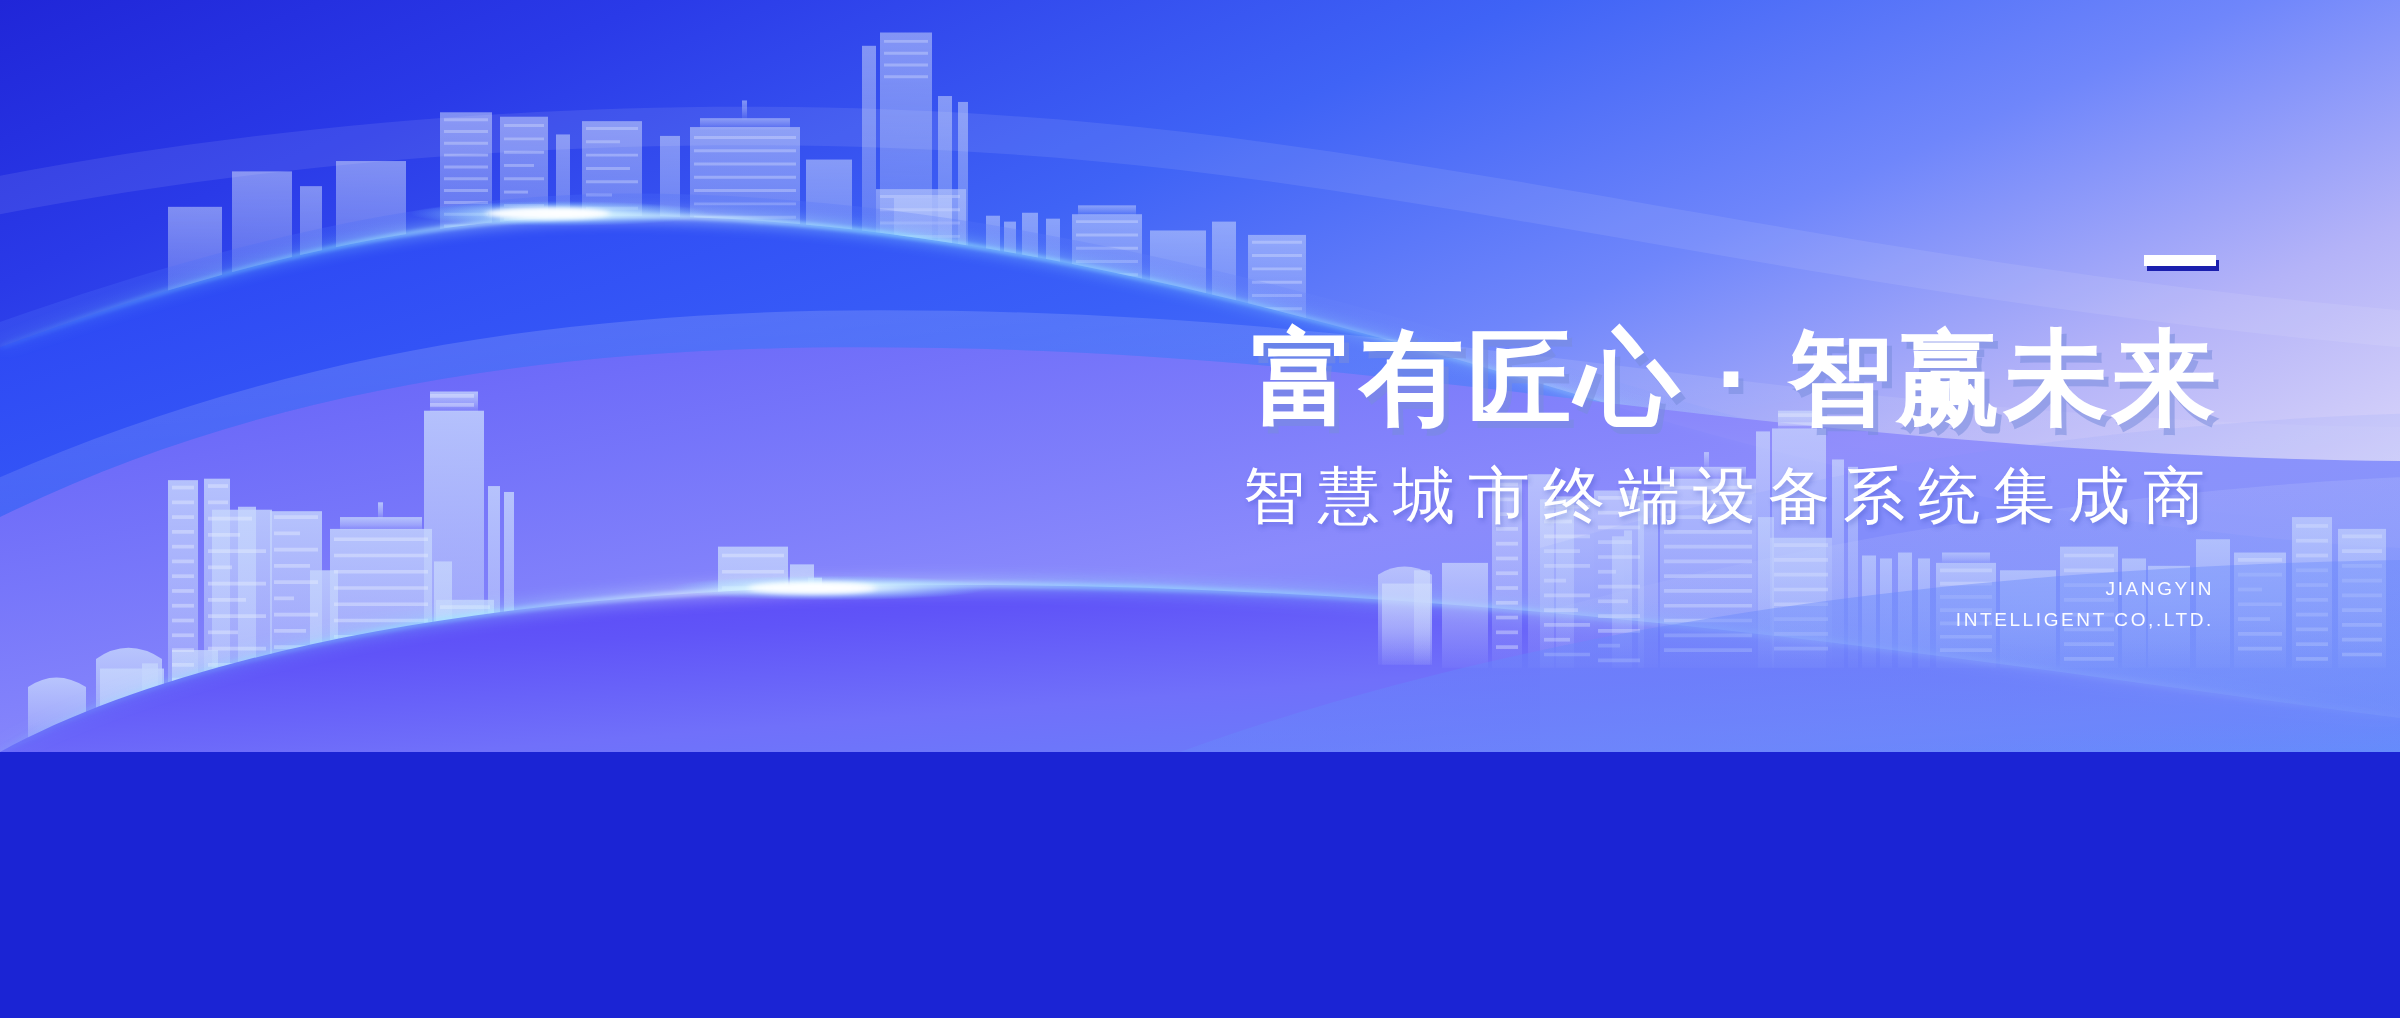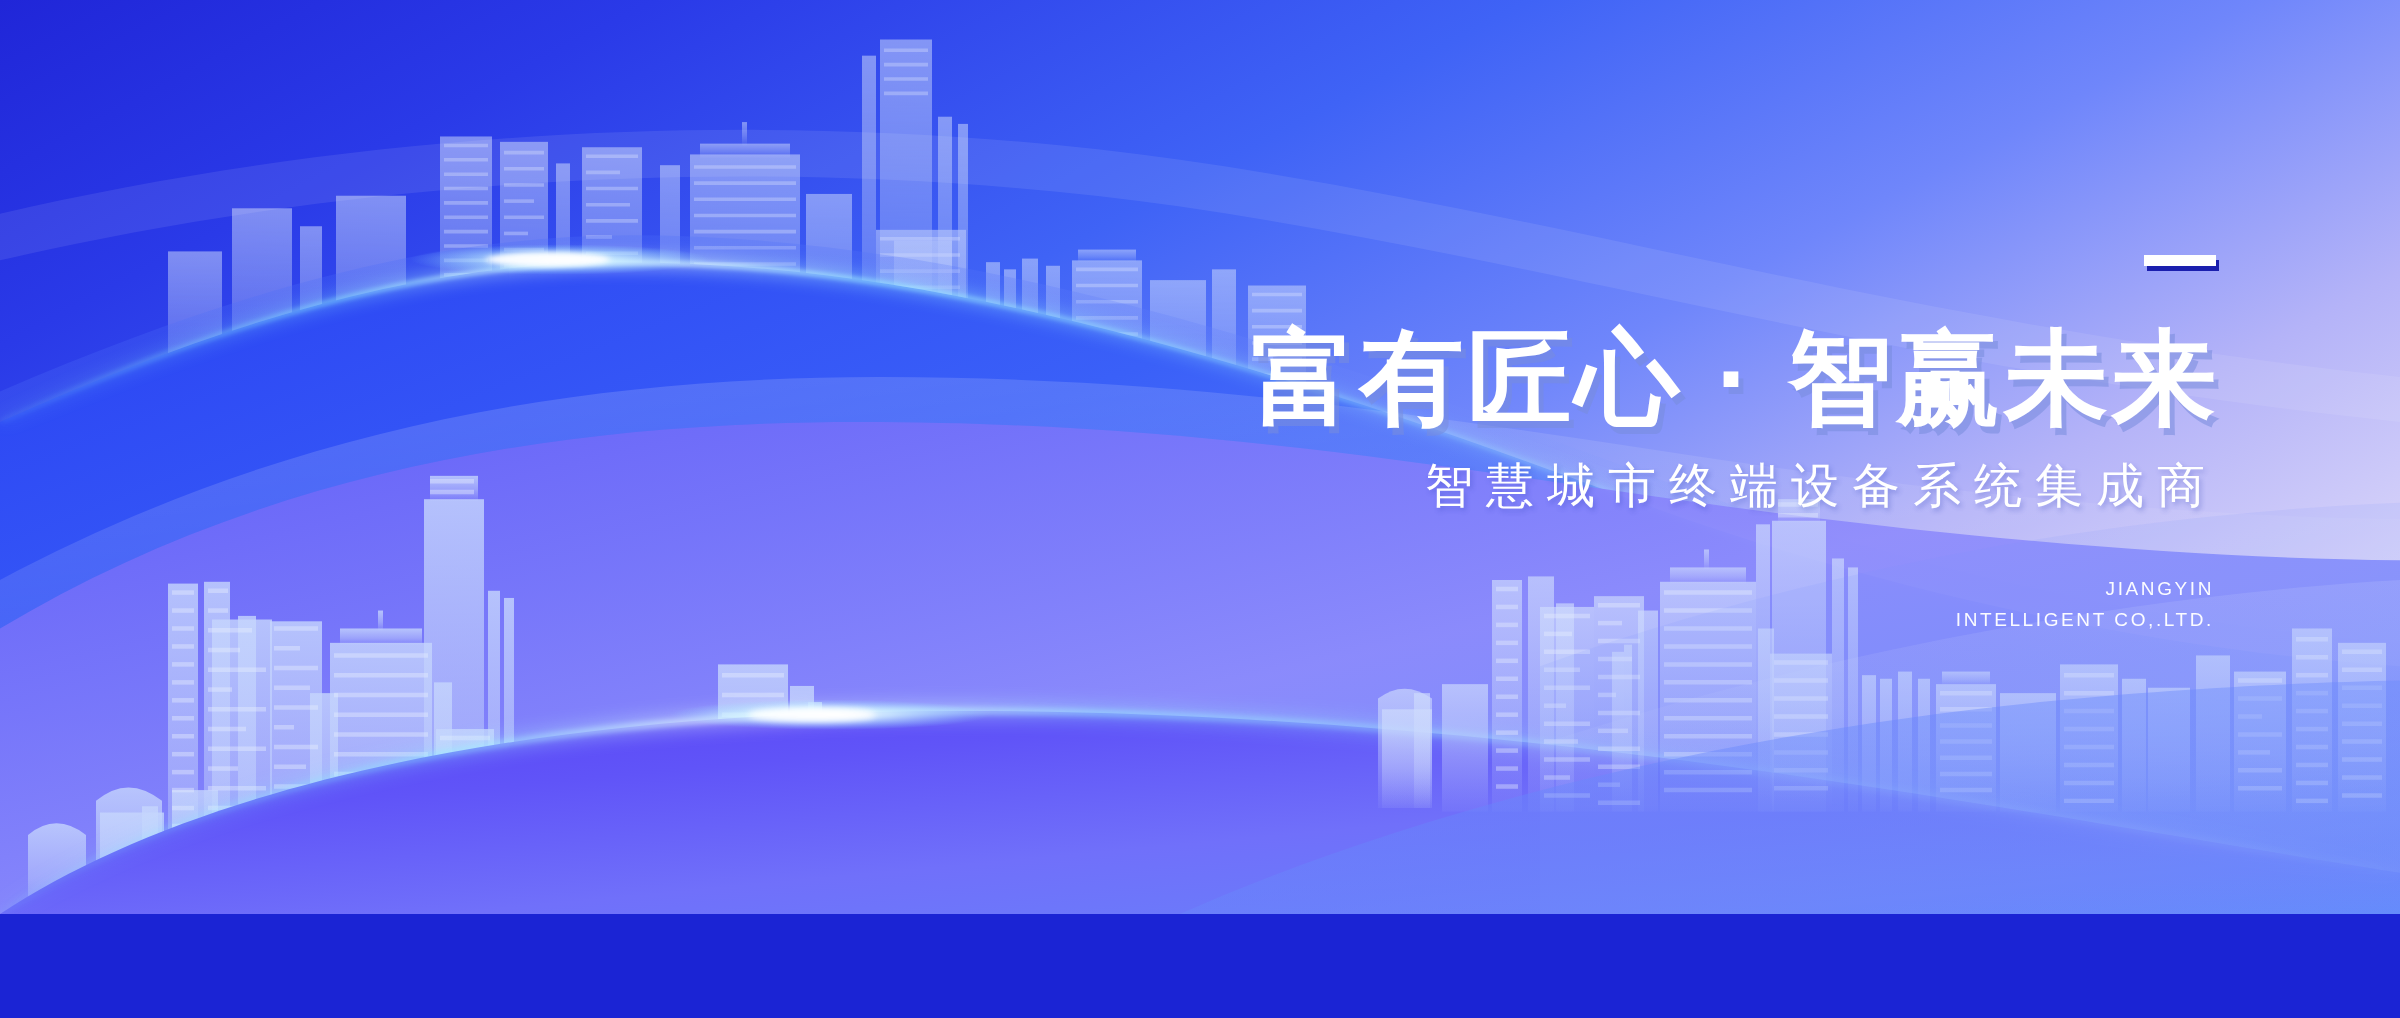--- a/index.html
+++ b/index.html
@@ -3,21 +3,21 @@
 <meta charset="utf-8">
 <style>
   html, body {
     margin: 0;
     padding: 0;
     background: #1b24d4;
   }
   #banner {
     position: relative;
     width: 2400px;
-    height: 914px;
+    height: 752px;
     overflow: hidden;
     font-family: "Liberation Sans", "DejaVu Sans", sans-serif;
     background: #6d28d9;
   }
   .layer {
     position: absolute;
     inset: 0;
     width: 100%;
     height: 100%;
   }
@@ -48,30 +48,30 @@
     line-height: 1.0;
     font-weight: 700;
     color: #ffffff;
     letter-spacing: 4px;
     text-shadow: 5px 7px 0 rgba(120,140,220,0.55);
     white-space: nowrap;
   }
   #sub-title {
     margin: 24px 0 0 0;
     font-family: "Liberation Sans", "DejaVu Sans", sans-serif;
-    font-size: 48px;
+    font-size: 62px;
     font-weight: 400;
     color: #ffffff;
     letter-spacing: 13px;
     padding-right: 2px;
     white-space: nowrap;
     text-shadow: 2px 3px 5px rgba(40,60,180,0.30);
   }
   #company-en {
-    margin-top: 56px;
+    margin-top: 36px;
     padding-right: 6px;
     font-family: "Liberation Sans", "DejaVu Sans", sans-serif;
     font-size: 19px;
     line-height: 1.62;
     letter-spacing: 2.6px;
     color: rgba(255,255,255,0.97);
     text-align: right;
   }
   #company-en div { white-space: nowrap; }
 </style>

